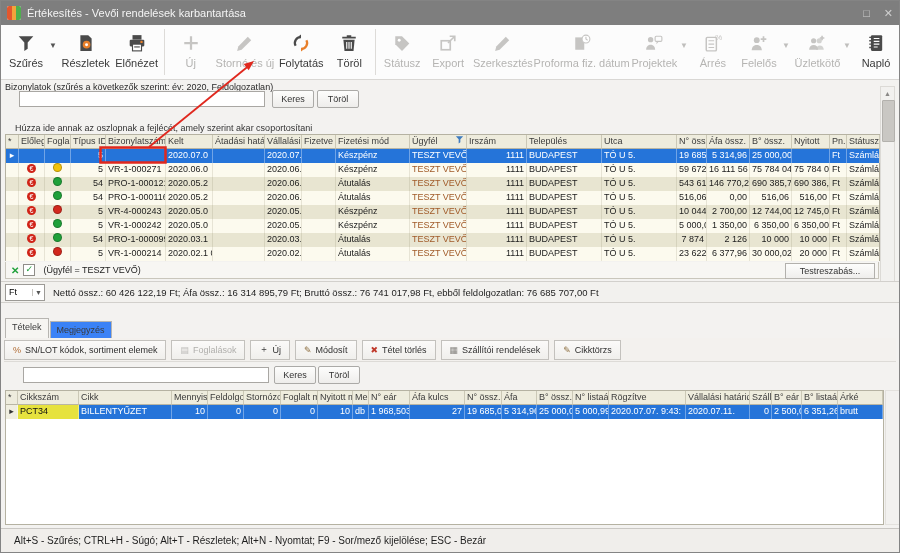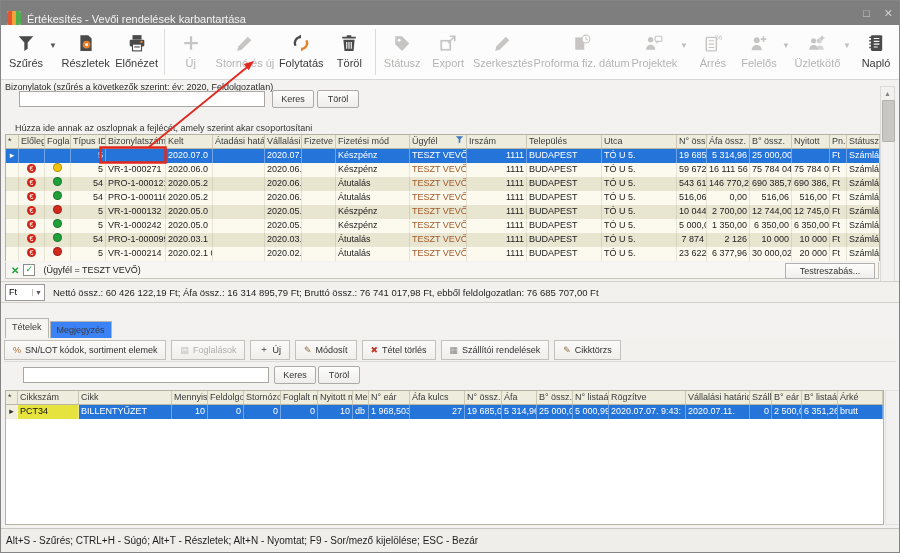--- a/index.html
+++ b/index.html
@@ -1,18 +1,18 @@
 <!DOCTYPE html>
 <html><head>
 <meta charset="utf-8">
 <style>
   html,body{margin:0;padding:0;background:#d6d4d1;font-family:"Liberation Sans",sans-serif;}
   #window{position:relative;width:898px;height:551px;border:1px solid #848484;background:#f3f2f0;overflow:hidden;}
   
-  #titlebar{position:absolute;left:0;top:0;width:100%;height:24px;background:#7e7e7e;display:flex;align-items:flex-end;}
+  #titlebar{position:absolute;left:0;top:0;width:100%;height:24px;background:#7e7e7e;display:flex;align-items:center;}
   #appicon{width:14px;height:14px;margin:0 6px 0 6px;background:#fff;border-radius:2px;display:flex;overflow:hidden;}
   #appicon i{flex:1;}
   #title{color:#f4f4f4;font-size:11px;}
   #wincontrols{position:absolute;right:6px;top:0;height:24px;display:flex;align-items:center;gap:14px;color:#cfcfcf;font-size:11px;}
   
   #toolbar{position:absolute;left:0;top:24px;width:100%;height:55px;background:#fcfcfc;border-bottom:1px solid #d9d7d4;display:flex;align-items:stretch;padding-left:2px;box-sizing:border-box;}
   .tb-btn{display:flex;flex-direction:column;align-items:center;justify-content:flex-start;padding:5px 6px 2px 6px;min-width:34px;color:#4a4a4a;position:relative;}
   .tb-btn .ticon{height:26px;display:flex;align-items:center;justify-content:center;}
   .tb-btn .tlabel{font-size:11px;margin-top:1px;color:#3a3a3a;white-space:nowrap;}
   .tb-btn.disabled{color:#c6c5c3;}
@@ -56,21 +56,21 @@
   #summary-text{font-size:9.5px;color:#1d1d1d;margin-left:8px;white-space:nowrap;}
   
   #tabs{position:absolute;left:4px;top:318px;height:19px;display:flex;align-items:flex-end;font-size:9px;}
   .tab{padding:3px 6px;border:1px solid #b7b5b1;border-bottom:none;margin-right:1px;background:#3b82f6;color:#3a3a3a;}
   .tab.active{background:#f6f5f2;height:13px;font-weight:normal;}
   #dtoolbar{position:absolute;left:3px;top:337px;width:892px;height:23px;background:#f3f1ee;border-bottom:1px solid #dddbd7;display:flex;align-items:center;}
   .d-btn{height:20px;border:1px solid #c3c1bd;background:linear-gradient(#fbfaf9,#f0efec);font-size:9px;color:#2f2f2f;display:flex;align-items:center;padding:0 8px;margin-right:5px;box-sizing:border-box;white-space:nowrap;}
   .d-btn.disabled{color:#b0afac;}
   .d-btn .dicon{margin-right:4px;font-size:9px;}
   
-  #statusbar{position:absolute;left:0;bottom:0;width:100%;height:24px;background:#f0eeeb;border-top:1px solid #c9c7c3;display:flex;align-items:center;font-size:10px;color:#1e1e1e;padding-left:5px;box-sizing:border-box;}
+  #statusbar{position:absolute;left:0;bottom:0;width:100%;height:24px;background:#f0eeeb;border-top:1px solid #c9c7c3;display:flex;align-items:center;font-size:10px;color:#1e1e1e;padding-left:13px;box-sizing:border-box;}
   
   .vscroll{position:absolute;width:15px;background:#f2f1ef;border:1px solid #dcdad6;box-sizing:border-box;}
   .vs-arrow{height:12px;display:flex;align-items:center;justify-content:center;font-size:7px;color:#8a8886;}
   .vs-thumb{position:absolute;left:1px;width:11px;background:#c9c7c3;border:1px solid #b3b1ad;border-radius:1px;}
   
   #annotation{position:absolute;left:0;top:0;width:898px;height:551px;pointer-events:none;z-index:50;}
   #maingrid{left:4px;top:133px;width:875px;height:127px;}
   #detailgrid{left:4px;top:389px;width:879px;height:135px;}
 </style>
 </head>
@@ -415,21 +415,21 @@
         <div class="g-c al-r" style="width: 42px;">516,06</div>
         <div class="g-c al-r" style="width: 38px;">516,00</div>
         <div class="g-c al-l" style="width: 17px;">Ft</div>
         <div class="g-c al-l" style="width: 33px;">Számlázh</div>
       </div>
       <div class="g-row row-khaki">
         <div class="g-c al-c" style="width: 13px;"></div>
         <div class="g-c al-c" style="width: 26px;"><span class="badge-eur">€</span></div>
         <div class="g-c al-c" style="width: 26px;"><span class="dot dot-red"></span></div>
         <div class="g-c al-r" style="width: 35px;">5</div>
-        <div class="g-c al-l" style="width: 60px;">VR-1-000132</div>
+        <div class="g-c al-l" style="width: 60px;">VR-4-000243</div>
         <div class="g-c al-l" style="width: 47px;">2020.05.0</div>
         <div class="g-c al-l" style="width: 52px;"></div>
         <div class="g-c al-l" style="width: 37px;">2020.05.0</div>
         <div class="g-c al-l" style="width: 34px;"></div>
         <div class="g-c al-l" style="width: 74px;">Készpénz</div>
         <div class="g-c al-l c-ugyfel" style="width: 57px;">TESZT VEVŐ</div>
         <div class="g-c al-r" style="width: 60px;">1111</div>
         <div class="g-c al-l" style="width: 75px;">BUDAPEST</div>
         <div class="g-c al-l" style="width: 75px;">TÓ U 5.</div>
         <div class="g-c al-r" style="width: 30px;">10 044,00</div>

